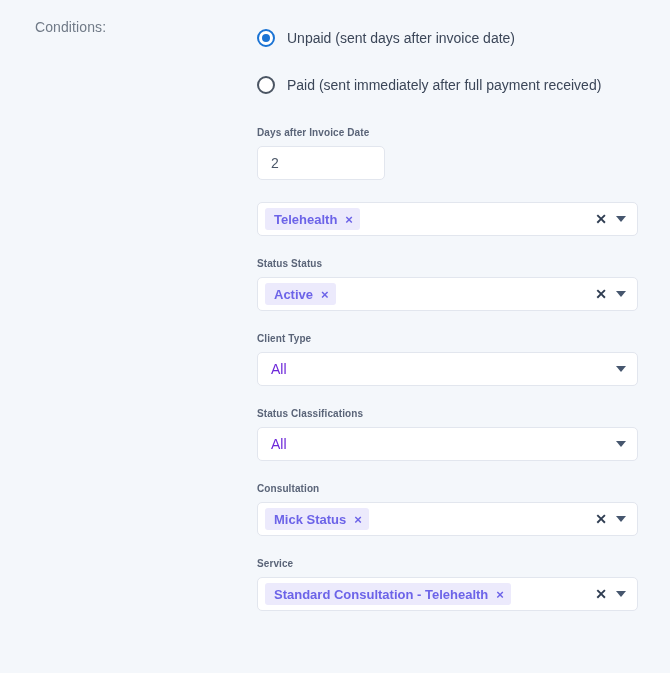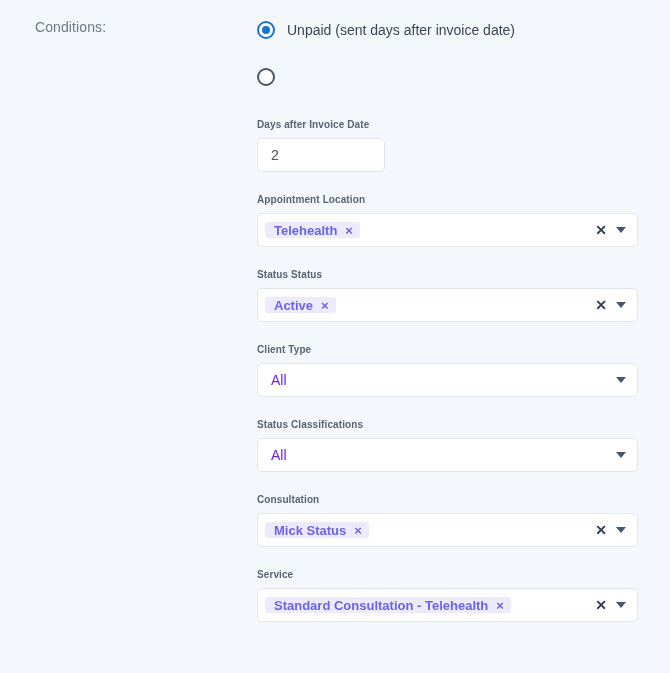--- a/index.html
+++ b/index.html
@@ -29,21 +29,21 @@
     font-size: 14px;
     color: #707a87;
     letter-spacing: .1px;
     white-space: nowrap;
   }
 
   
   .form-col {
     position: absolute;
     left: 257px;
-    top: 0;
+    top: 8px;
     width: 381px;
   }
 
   
   .radio-row {
     display: flex;
     align-items: center;
     height: 24px;
     margin: 0;
   }
@@ -128,21 +128,21 @@
     padding-left: 7px;
     flex: 1 1 auto;
     min-width: 0;
     overflow: hidden;
   }
   .chip {
     display: inline-flex;
     align-items: center;
     background: #eceafc;
     border-radius: 3px;
-    height: 16px;
+    height: 22px;
     padding: 0 7px 0 9px;
     font-size: 13px;
     font-weight: bold;
     color: #6c63e8;
     white-space: nowrap;
   }
   .chip-x {
     margin-left: 8px;
     font-size: 13px;
     font-weight: bold;
@@ -183,31 +183,31 @@
 
   <div class="form-col">
 
     <div class="radio-row first">
       <span class="radio on"></span>
       <span class="radio-label">Unpaid (sent days after invoice date)</span>
     </div>
 
     <div class="radio-row second">
       <span class="radio off"></span>
+      <span class="radio-label">Paid (sent immediately after full payment received)</span>
     </div>
 
     <div class="field" style="margin-top:30px;">
       <div class="field-label">Days after Invoice Date</div>
       <div class="control num">
         <span class="num-value">2</span>
       </div>
     </div>
 
     <div class="field">
-      <div class="field-label">Appointment Location</div>
       <div class="control wide">
         <div class="chips">
           <span class="chip">
             <span>Telehealth</span>
             <span class="chip-x">×</span>
           </span>
         </div>
         <div class="ctrl-icons">
           <span class="clear-x">✕</span>
           <span class="caret"></span>

